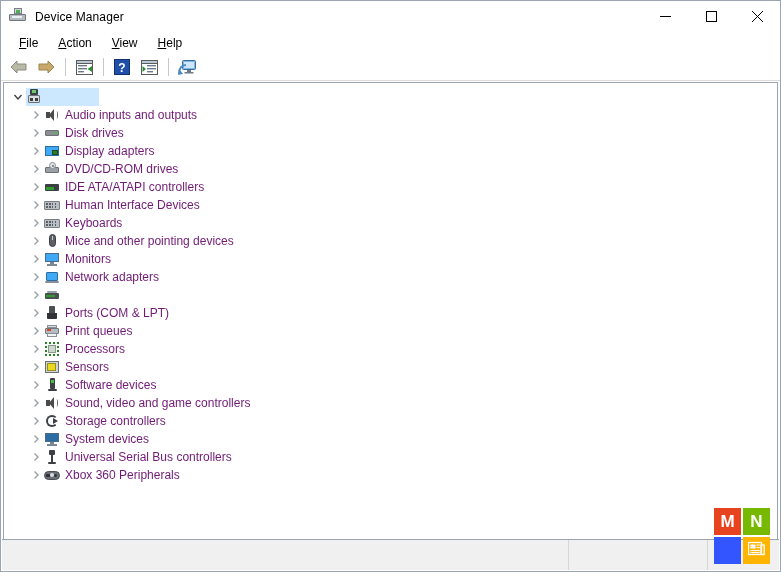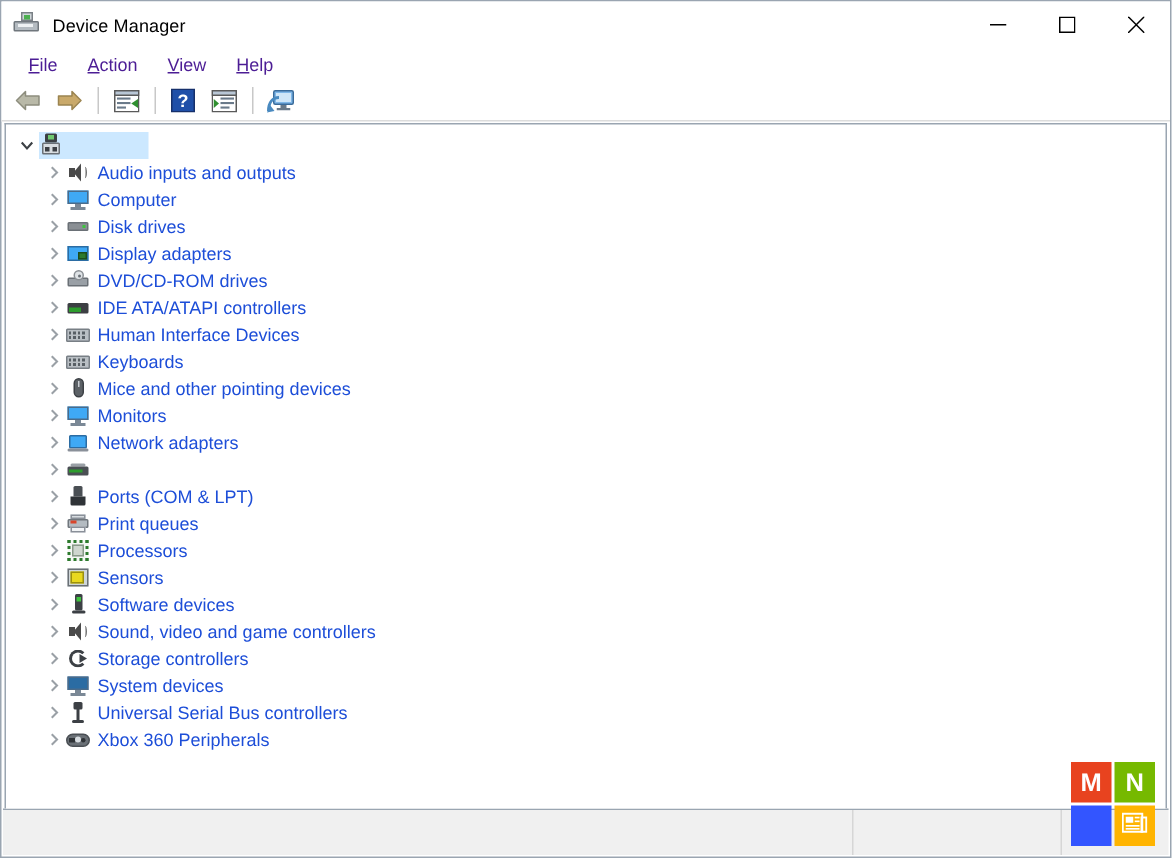--- a/index.html
+++ b/index.html
@@ -71,21 +71,21 @@
     height: 22px;
     min-height: 22px;
     display: flex;
     align-items: center;
     padding-left: 8px;
     background: #ffffff;
   }
   .menu-item {
     padding: 2px 10px;
     font-size: 12px;
-    color: #4c1d95;
+    color: #000000;
     white-space: nowrap;
   }
   .menu-item u { text-decoration: underline; }
 
   
   .toolbar {
     height: 26px;
     min-height: 26px;
     display: flex;
     align-items: center;
@@ -144,21 +144,21 @@
   }
   .node-icon {
     width: 16px;
     height: 16px;
     flex: none;
     margin-right: 5px;
     position: relative;
   }
   .node-label {
     font-size: 12px;
-    color: #1d4ed8;
+    color: #701a75;
     line-height: 16px;
   }
   .root-highlight {
     background: #cce8ff;
     display: flex;
     align-items: center;
     height: 18px;
     padding-right: 52px;
   }
 
@@ -467,33 +467,20 @@
             </svg>
         </div>
         <div class="node-icon">
           <div class="ic spk-body"></div>
             <div class="ic spk-cone"></div>
             <div class="ic spk-wave"></div>
         </div>
         <span class="node-label">Audio inputs and outputs</span>
       </div>
 
-      <div class="tree-row child">
-        <div class="chev">
-          <svg width="10" height="10" viewBox="0 0 10 10">
-              <polyline points="3.5,1.5 7,5 3.5,8.5" fill="none" stroke="#9aa0a6" stroke-width="1.4"></polyline>
-            </svg>
-        </div>
-        <div class="node-icon">
-          <div class="ic mon-screen"></div>
-            <div class="ic mon-stand"></div>
-            <div class="ic mon-base"></div>
-        </div>
-        <span class="node-label">Computer</span>
-      </div>
 
       <div class="tree-row child">
         <div class="chev">
           <svg width="10" height="10" viewBox="0 0 10 10">
               <polyline points="3.5,1.5 7,5 3.5,8.5" fill="none" stroke="#9aa0a6" stroke-width="1.4"></polyline>
             </svg>
         </div>
         <div class="node-icon">
           <div class="ic disk-body"></div>
             <div class="ic disk-led"></div>

